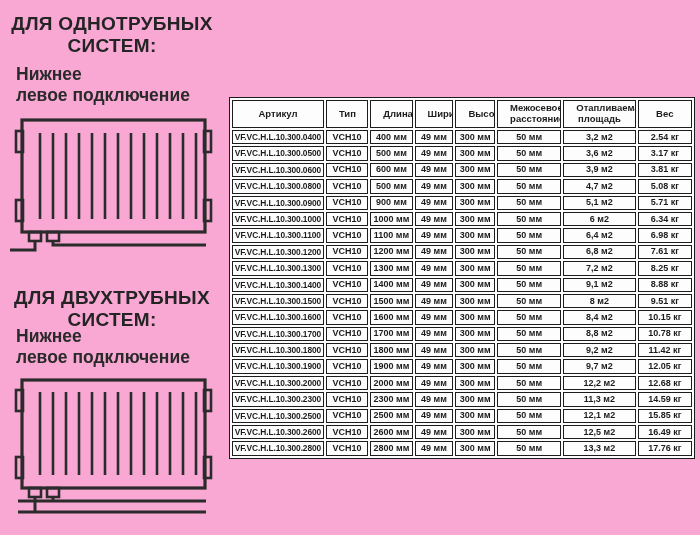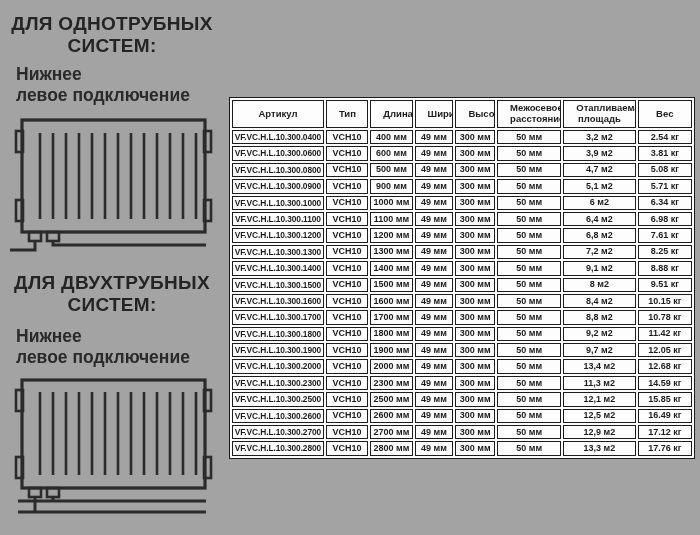--- a/index.html
+++ b/index.html
@@ -6,21 +6,21 @@
     margin: 0;
     padding: 0;
     background: #fdfdfd;
     font-family: "Liberation Sans", sans-serif;
     color: #1f1f1f;
   }
   .page {
     position: relative;
     width: 700px;
     height: 535px;
-    background: #a3a3a3;
+    background: #f9a8d4;
     overflow: hidden;
   }
   
   .left-panel { position: absolute; left: 0; top: 0; width: 228px; height: 535px; }
   .section-title {
     position: absolute;
     left: 6px;
     width: 212px;
     text-align: center;
     font-size: 19px;
@@ -130,21 +130,21 @@
           </g>
 
           <g stroke-width="3">
             <polyline points="25,127 25,136 0,136"></polyline>
             <polyline points="43,127 43,131 196,131"></polyline>
           </g>
         </g>
       </svg>
     </div>
 
-    <div class="section-title" style="top:272px;">
+    <div class="section-title" style="top:287px;">
       <div>ДЛЯ ДВУХТРУБНЫХ</div>
       <div>СИСТЕМ:</div>
     </div>
     <div class="section-subtitle" style="top:326px;">
       <div>Нижнее</div>
       <div>левое подключение</div>
     </div>
 
     <div class="diagram" style="top:374px;">
       <svg width="205" height="144" viewBox="0 0 205 144" fill="none" xmlns="http://www.w3.org/2000/svg">
@@ -219,20 +219,30 @@
             <td class="col-article">VF.VC.H.L.10.300.0400</td>
             <td>VCH10</td>
             <td>400 мм</td>
             <td>49 мм</td>
             <td>300 мм</td>
             <td>50 мм</td>
             <td>3,2 м2</td>
             <td>2.54 кг</td>
           </tr>
           <tr>
+            <td class="col-article">VF.VC.H.L.10.300.0500</td>
+            <td>VCH10</td>
+            <td>500 мм</td>
+            <td>49 мм</td>
+            <td>300 мм</td>
+            <td>50 мм</td>
+            <td>3,6 м2</td>
+            <td>3.17 кг</td>
+          </tr>
+          <tr>
             <td class="col-article">VF.VC.H.L.10.300.0600</td>
             <td>VCH10</td>
             <td>600 мм</td>
             <td>49 мм</td>
             <td>300 мм</td>
             <td>50 мм</td>
             <td>3,9 м2</td>
             <td>3.81 кг</td>
           </tr>
           <tr>
@@ -355,21 +365,21 @@
             <td>9,7 м2</td>
             <td>12.05 кг</td>
           </tr>
           <tr>
             <td class="col-article">VF.VC.H.L.10.300.2000</td>
             <td>VCH10</td>
             <td>2000 мм</td>
             <td>49 мм</td>
             <td>300 мм</td>
             <td>50 мм</td>
-            <td>13,4 м2</td>
+            <td>12,2 м2</td>
             <td>12.68 кг</td>
           </tr>
           <tr>
             <td class="col-article">VF.VC.H.L.10.300.2300</td>
             <td>VCH10</td>
             <td>2300 мм</td>
             <td>49 мм</td>
             <td>300 мм</td>
             <td>50 мм</td>
             <td>11,3 м2</td>
@@ -387,30 +397,20 @@
           </tr>
           <tr>
             <td class="col-article">VF.VC.H.L.10.300.2600</td>
             <td>VCH10</td>
             <td>2600 мм</td>
             <td>49 мм</td>
             <td>300 мм</td>
             <td>50 мм</td>
             <td>12,5 м2</td>
             <td>16.49 кг</td>
-          </tr>
-          <tr>
-            <td class="col-article">VF.VC.H.L.10.300.2700</td>
-            <td>VCH10</td>
-            <td>2700 мм</td>
-            <td>49 мм</td>
-            <td>300 мм</td>
-            <td>50 мм</td>
-            <td>12,9 м2</td>
-            <td>17.12 кг</td>
           </tr>
           <tr>
             <td class="col-article">VF.VC.H.L.10.300.2800</td>
             <td>VCH10</td>
             <td>2800 мм</td>
             <td>49 мм</td>
             <td>300 мм</td>
             <td>50 мм</td>
             <td>13,3 м2</td>
             <td>17.76 кг</td>

